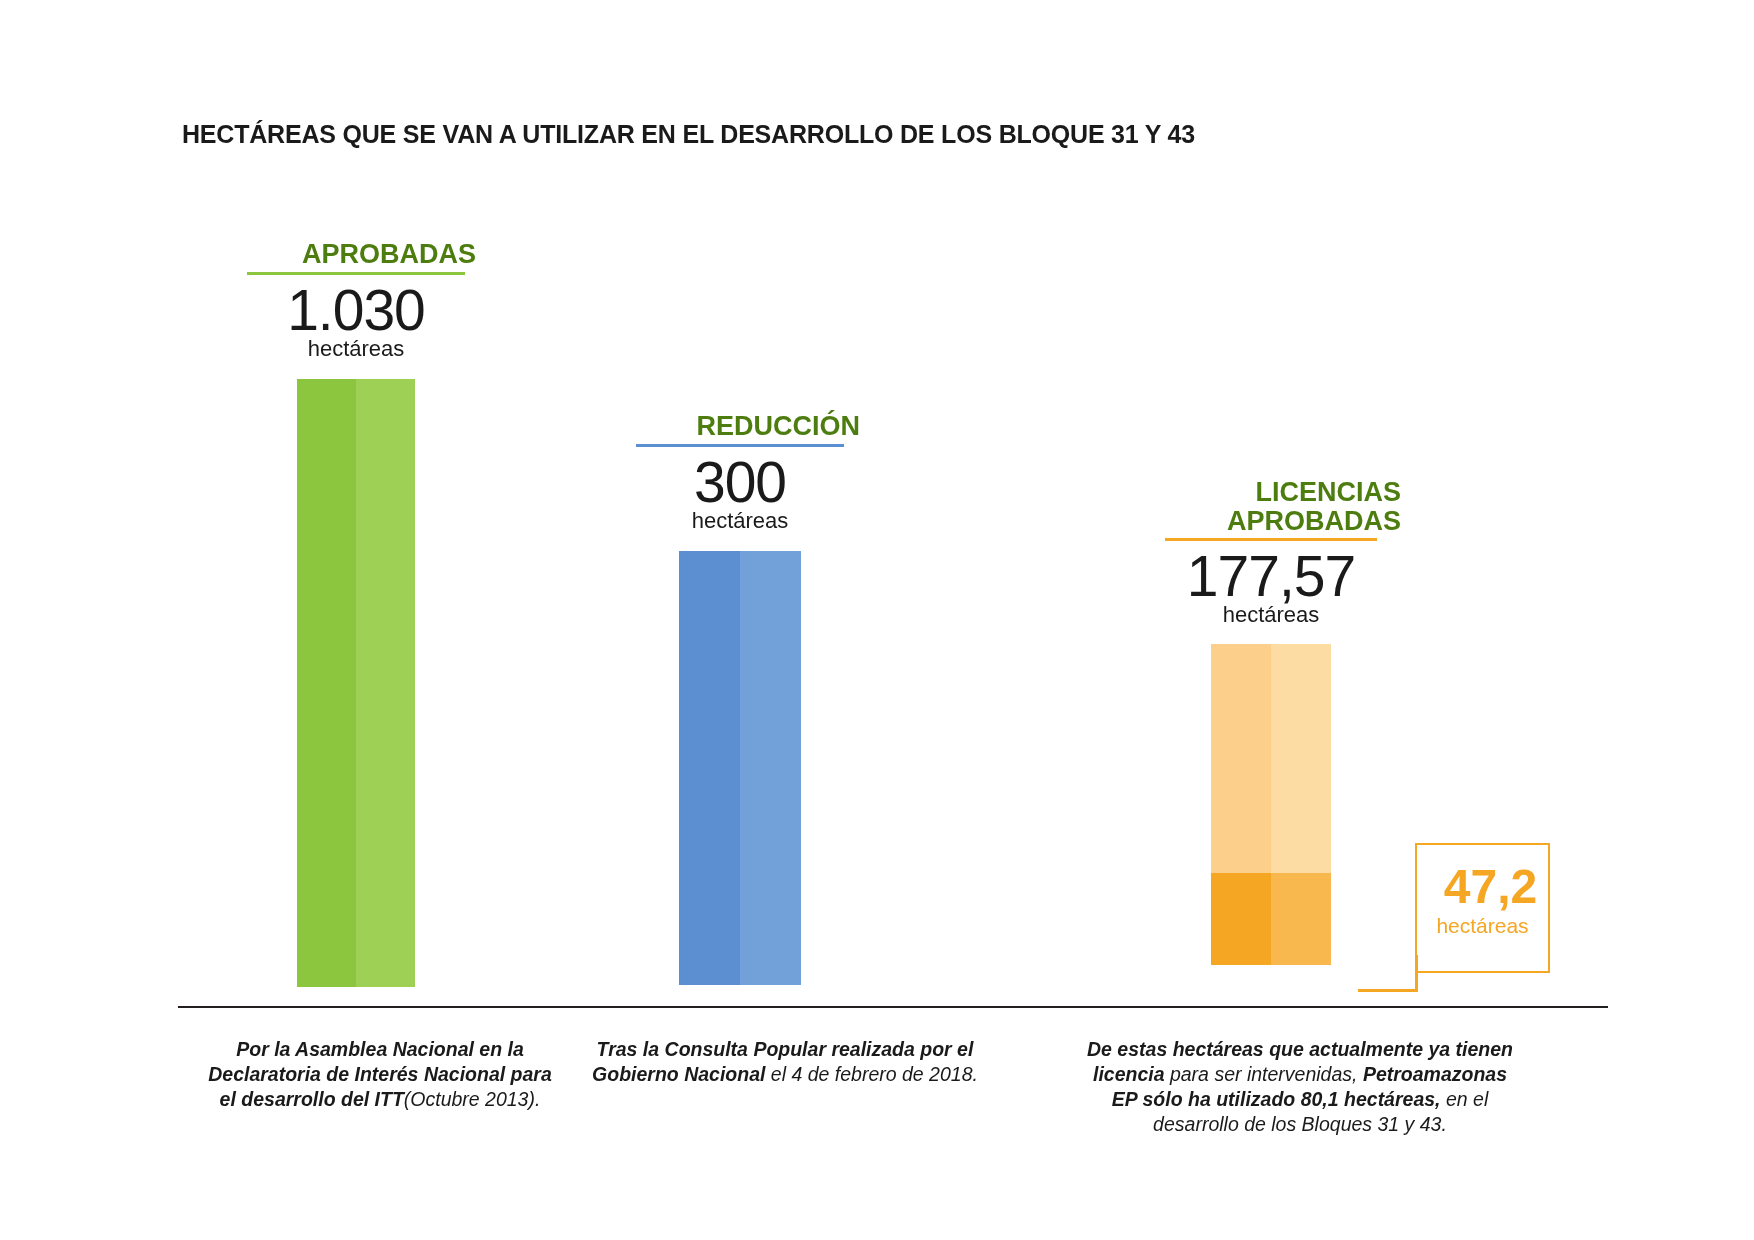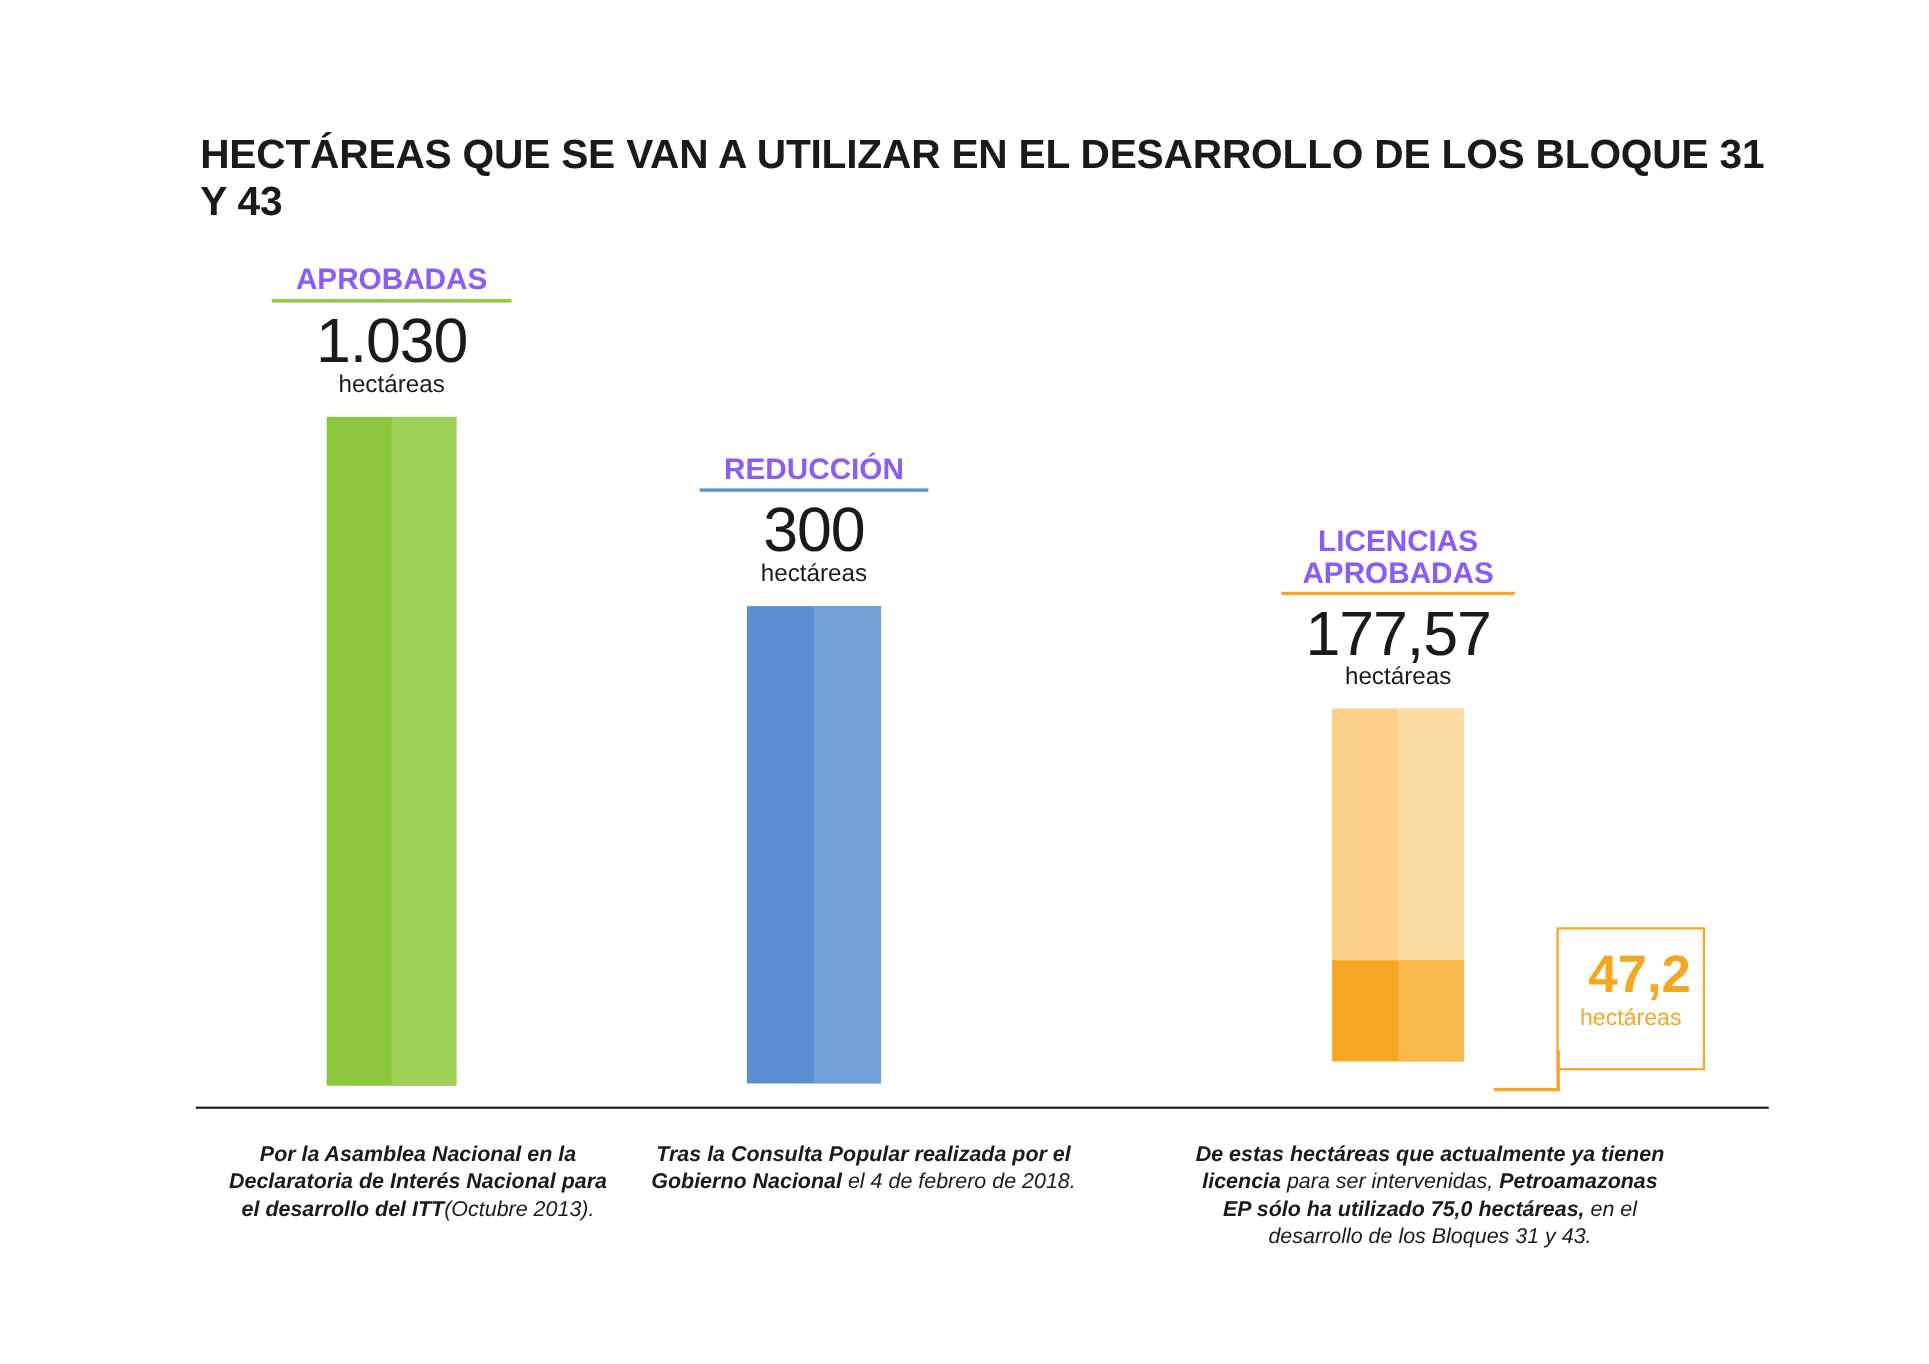--- a/index.html
+++ b/index.html
@@ -15,21 +15,21 @@
     position: relative;
     overflow: hidden;
   }
 
   
   .chart-title {
     position: absolute;
     left: 182px;
     top: 120px;
     width: 1450px;
-    font-size: 37px;
+    font-size: 25px;
     font-weight: bold;
     letter-spacing: -0.2px;
     color: #1a1a1a;
     text-transform: uppercase;
     font-family: "Liberation Sans", sans-serif;
   }
 
   
   .plot {
     position: absolute;
@@ -47,26 +47,26 @@
     height: 2px;
     background: #231f20;
   }
 
   
   .bar-group {
     position: absolute;
   }
 
   .bar-label {
-    text-align: center;
+    text-align: right;
     font-size: 27px;
     font-weight: bold;
     letter-spacing: 0px;
     line-height: 1.06;
-    color: #8b5cf6;
+    color: #4d7c0f;
     text-transform: uppercase;
   }
   .label-rule {
     height: 3px;
     margin: 3px auto 0 auto;
   }
   .bar-value {
     text-align: center;
     font-size: 57px;
     font-weight: normal;
@@ -167,21 +167,21 @@
     <div class="bar-label">LICENCIAS APROBADAS</div>
     <div class="label-rule" style="width:212px; background:#f5a623;"></div>
     <div class="bar-value">177,57</div>
     <div class="bar-unit">hectáreas</div>
     <div class="bar" style="width:120px; height:321px; margin-top:16px; background:#fcd08a;">
       <span class="stripe" style="background:#fde0ae;"></span>
       <span style="position:absolute;left:0;right:0;bottom:0;height:92px;background:#f5a623;"></span>
       <span style="position:absolute;right:0;bottom:0;width:50%;height:92px;background:#f8b84e;"></span>
     </div>
   </div>
-  <div class="caption" style="left:1080px; top:1037px; width:440px;"><b>De estas hectáreas que actualmente ya tienen licencia</b> para ser intervenidas, <b>Petroamazonas EP sólo ha utilizado 75,0 hectáreas,</b> en el desarrollo de los Bloques 31 y 43.</div>
+  <div class="caption" style="left:1080px; top:1037px; width:440px;"><b>De estas hectáreas que actualmente ya tienen licencia</b> para ser intervenidas, <b>Petroamazonas EP sólo ha utilizado 80,1 hectáreas,</b> en el desarrollo de los Bloques 31 y 43.</div>
 
   <div class="callout" style="left:1415px; top:843px; width:135px; height:130px;">
     <div class="c-value">47,2</div>
     <div class="c-unit">hectáreas</div>
   </div>
   <div class="callout-stem" style="left:1358px; top:989px; width:60px; height:3px;"></div>
   <div class="callout-stem" style="left:1415px; top:955px; width:3px; height:37px;"></div>
 
   <div class="baseline"></div>
 </div>

